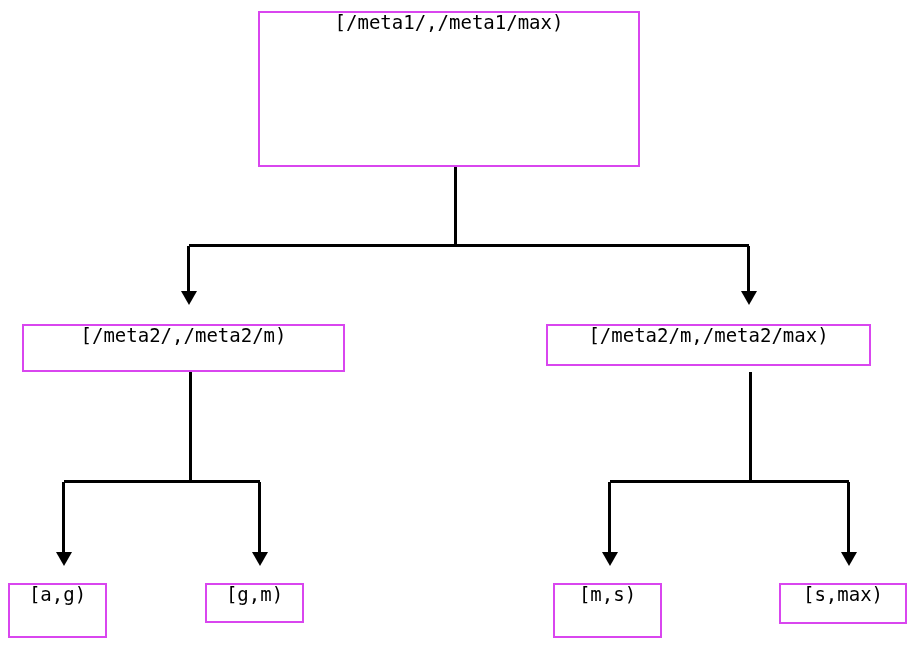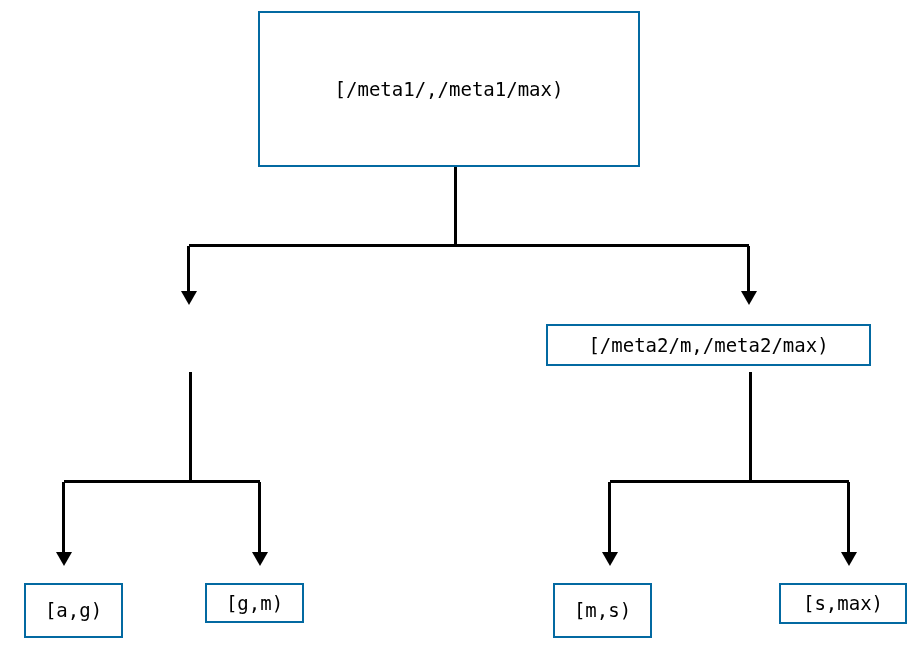--- a/index.html
+++ b/index.html
@@ -21,23 +21,23 @@
     left: 0;
     top: 0;
     width: 912px;
     height: 652px;
     pointer-events: none;
   }
   .node {
     position: absolute;
     box-sizing: border-box;
     background: #ffffff;
-    border: 2px solid #0369a1;
+    border: 2px solid #d946ef;
     display: flex;
-    align-items: center;
+    align-items: flex-start;
     justify-content: center;
     color: #000000;
     white-space: pre;
   }
   .node-label {
     font-family: "DejaVu Sans Mono", "Liberation Mono", monospace;
     font-size: 19px;
     line-height: 1;
     letter-spacing: 0px;
     color: #000000;
@@ -57,35 +57,35 @@
     height: 48px;
   }
   #node-meta2-high {
     left: 546px;
     top: 324px;
     width: 325px;
     height: 42px;
   }
   
   #node-leaf-ag {
-    left: 24px;
+    left: 8px;
     top: 583px;
     width: 99px;
     height: 55px;
   }
   #node-leaf-gm {
     left: 205px;
     top: 583px;
     width: 99px;
     height: 40px;
   }
   #node-leaf-ms {
     left: 553px;
     top: 583px;
-    width: 99px;
+    width: 109px;
     height: 55px;
   }
   #node-leaf-smax {
     left: 779px;
     top: 583px;
     width: 128px;
     height: 41px;
   }
 </style>
 </head>
@@ -119,20 +119,23 @@
       <polygon points="252,552 268,552 260,566"></polygon>
       <polygon points="602,552 618,552 610,566"></polygon>
       <polygon points="841,552 857,552 849,566"></polygon>
     </g>
   </svg>
 
   <div class="node" id="node-root">
     <span class="node-label">[/meta1/,/meta1/max)</span>
   </div>
 
+  <div class="node" id="node-meta2-low">
+    <span class="node-label">[/meta2/,/meta2/m)</span>
+  </div>
 
   <div class="node" id="node-meta2-high">
     <span class="node-label">[/meta2/m,/meta2/max)</span>
   </div>
 
   <div class="node" id="node-leaf-ag">
     <span class="node-label">[a,g)</span>
   </div>
 
   <div class="node" id="node-leaf-gm">

